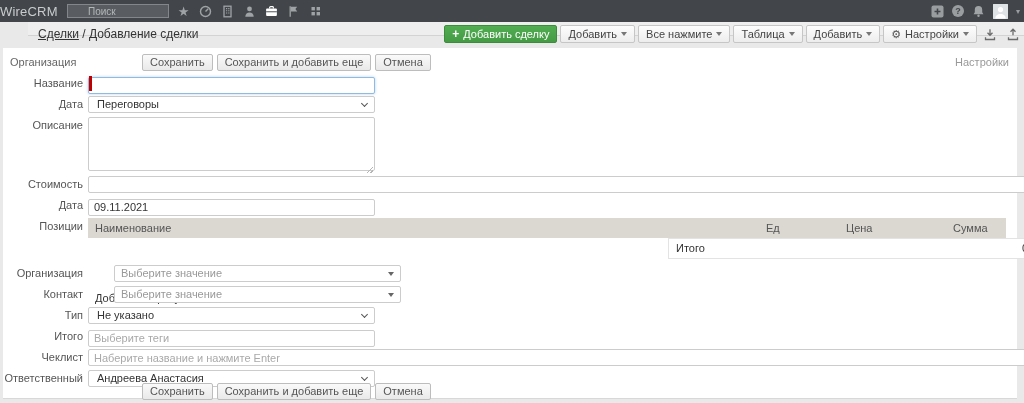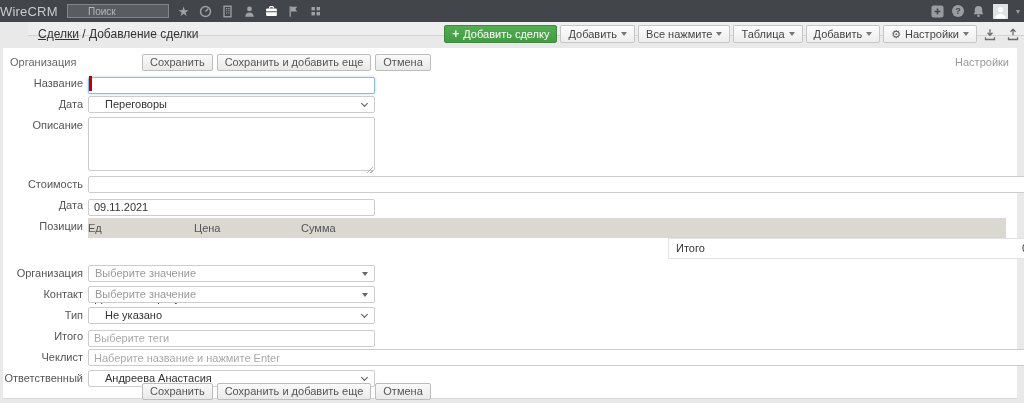--- a/index.html
+++ b/index.html
@@ -80,29 +80,29 @@
     font-size:11px; color:#333; padding:0 5px; outline:none; background:#fff; font-family:inherit;
   }
   .tinput::placeholder { color:#a9a9a9; }
   .name-wrap { position:relative; }
   .name-wrap .tinput { border-color:#8fbbe2; box-shadow:0 0 3px rgba(90,150,210,.45); padding-left:7px; }
   .name-wrap::before {
     content:""; position:absolute; left:1px; top:1px; width:3px; height:15px; background:#c00000; z-index:2;
   }
   .selectbox {
     position:relative; width:100%; height:17px; border:1px solid #ccc; border-radius:2px; background:#fff;
-    font-size:11px; color:#333; line-height:15px; padding:0 18px 0 16px; cursor:pointer;
+    font-size:11px; color:#333; line-height:15px; padding:0 18px 0 8px; cursor:pointer;
     white-space:nowrap; overflow:hidden;
   }
   .chev {
     position:absolute; right:7px; top:4px; width:5px; height:5px;
     border-right:1.4px solid #555; border-bottom:1.4px solid #555; transform:rotate(45deg);
   }
   .combobox { position:relative; width:100%; height:17px; border:1px solid #ccc; border-radius:2px; background:#fff;
-    font-size:11px; line-height:15px; padding:0 16px 0 6px; cursor:pointer; }
+    font-size:11px; line-height:15px; padding:0 16px 0 6px; cursor:pointer;margin-left:26px; }
   .combobox .ph { color:#999; }
   .tri { position:absolute; right:6px; top:6px; width:0; height:0;
     border-left:3.5px solid transparent; border-right:3.5px solid transparent; border-top:4px solid #666; }
   .tarea {
     width:100%; height:54px; border:1px solid #ccc; border-radius:2px; resize:none;
     font-size:11px; color:#333; padding:2px 5px; outline:none; font-family:inherit; position:relative;
   }
   .tarea-wrap { position:relative; }
   .tarea-wrap::after {
     content:""; position:absolute; right:2px; bottom:2px; width:8px; height:8px;
@@ -111,21 +111,21 @@
   }
   .addon-wrap { display:flex; width:100%; }
   .addon-wrap .tinput { flex:1; border-top-right-radius:0; border-bottom-right-radius:0; }
   
   .postable-header {
     position:absolute; left:85px; top:170px; width:918px; height:20px;
     background:#dbd7d1; display:flex; font-size:11px; color:#555;
   }
   .postable-header .cell { line-height:20px; overflow:hidden; white-space:nowrap; }
   .c1 { flex:1; padding-left:7px; }
-  .c2 { width:90px; } .c3 { width:106px; } .c4 { width:107px; }
+  .c2 { width:90px; } .c3 { width:80px; } .c4 { width:107px; }
   .c5 { width:53px; }
   .addrow { position:absolute; left:92px; top:196px; font-size:11px; color:#333; cursor:pointer;margin-top:48px; }
   .totalrow {
     position:absolute; left:665px; top:190px; width:380px; height:21px;
     background:#fff; border:1px solid #e3e3e3; font-size:11px; color:#333;
   }
   .totalrow .tl { position:absolute; left:7px; top:0; line-height:19px; }
   .totalrow .tv { position:absolute; right:19px; top:0; line-height:19px; }
   
   .r-name { top:27px; } .r-stage { top:48px; } .r-desc { top:69px; }
@@ -309,20 +309,21 @@
 
   <div class="frow r-date">
     <label class="flabel">Дата</label>
     <div class="fctl">
       <input class="tinput" type="text" value="09.11.2021" style="">
     </div>
   </div>
 
   <label class="flabel frow r-pos">Позиции</label>
   <div class="postable-header">
+    <span class="cell c1">Наименование</span>
     <span class="cell c3">Ед</span>
     <span class="cell c4">Цена</span>
     <span class="cell c5">Сумма</span>
   </div>
   <span class="addrow">Добавить строку</span>
   <div class="totalrow">
     <span class="tl">Итого</span>
     <span class="tv">0</span>
   </div>
 

